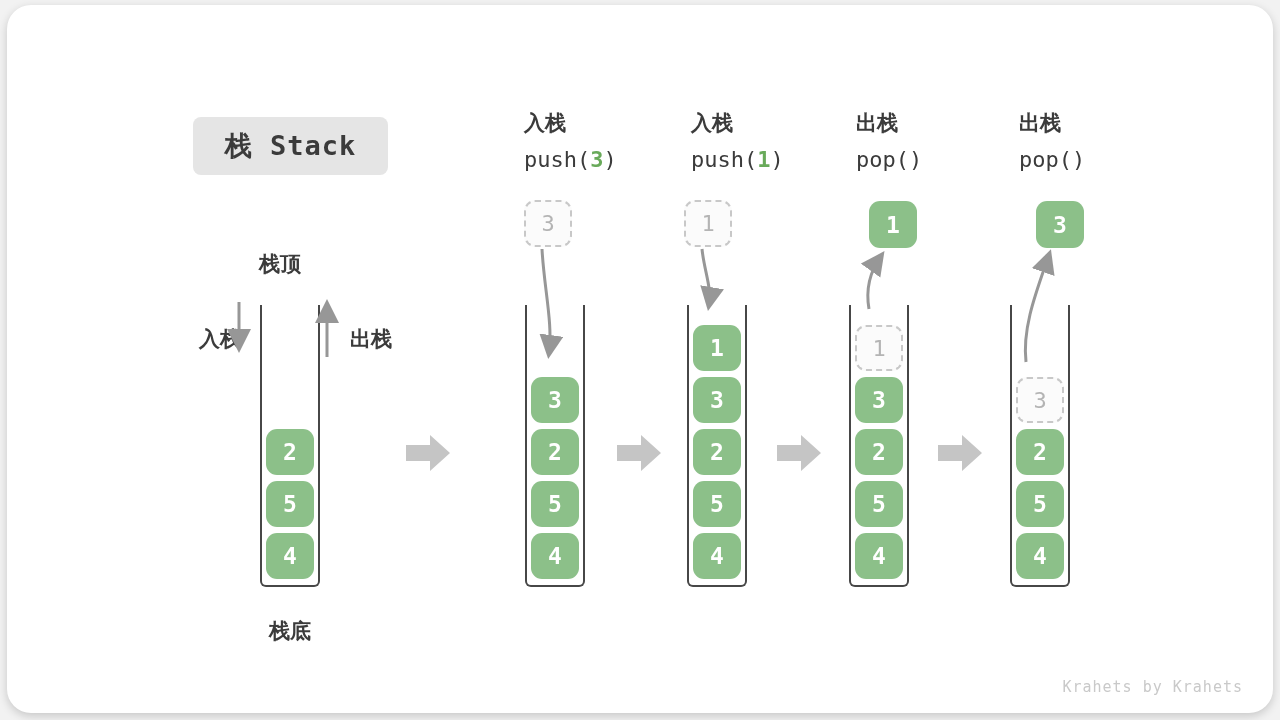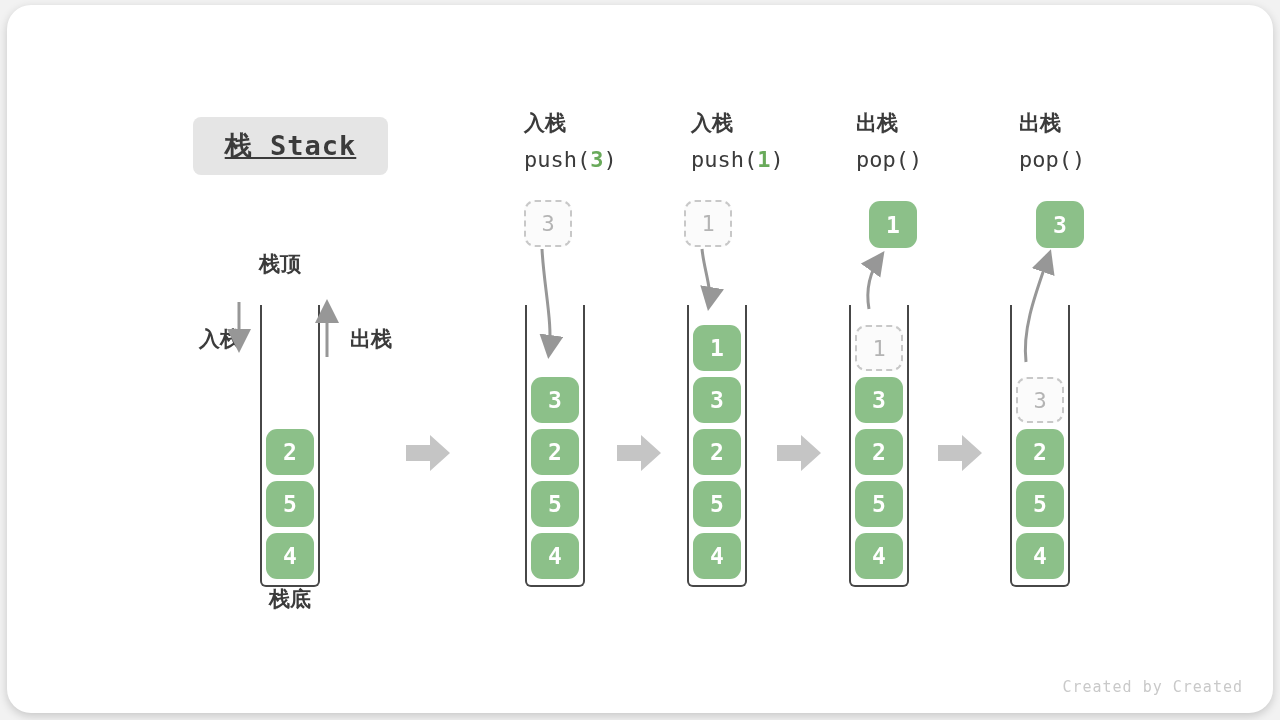--- a/index.html
+++ b/index.html
@@ -16,33 +16,33 @@
   html,body{width:1280px;height:720px;overflow:hidden;background:#f2f2f2;
     font-family:"DejaVu Sans",sans-serif;}
   .card{position:absolute;left:7px;top:5px;width:1266px;height:708px;
     background:#ffffff;border-radius:24px;box-shadow:0 3px 10px rgba(0,0,0,.18);}
   .abs{position:absolute;}
 
   
   .title-box{left:186px;top:112px;width:195px;height:58px;background:#E5E5E5;
     border-radius:8px;display:flex;align-items:center;justify-content:center;
     font:bold 27px "DejaVu Sans Mono","DejaVu Sans",monospace;color:var(--ink);
-    letter-spacing:1px;text-decoration:underline;}
+    letter-spacing:1px;}
 
   
   .op-header{top:104px;color:var(--ink);}
   .op-name{font:bold 21px "DejaVu Sans",sans-serif;margin-bottom:10px;}
   .op-code{font:normal 22px "DejaVu Sans Mono",monospace;}
   .op-code .arg{color:var(--green-text);font-weight:bold;}
   .oh2{left:517px;} .oh3{left:684px;} .oh4{left:849px;} .oh5{left:1012px;}
 
   
   .cjk-label{font:bold 21px "DejaVu Sans",sans-serif;color:var(--ink);}
   .lbl-top{left:252px;top:245px;width:62px;text-align:left;}
-  .lbl-bottom{left:252px;top:580px;width:62px;text-align:center;}
+  .lbl-bottom{left:252px;top:612px;width:62px;text-align:center;}
   .lbl-push{left:184px;top:320px;width:50px;text-align:right;}
   .lbl-pop{left:343px;top:320px;width:50px;text-align:left;}
 
   
   .stack{position:absolute;top:300px;width:60px;height:282px;background:#fff;
     border-left:2px solid var(--wall);border-right:2px solid var(--wall);
     border-bottom:2px solid var(--wall);
     border-bottom-left-radius:6px;border-bottom-right-radius:6px;}
   .st1{left:253px;} .st2{left:518px;} .st3{left:680px;} .st4{left:842px;} .st5{left:1003px;}
 
@@ -162,15 +162,15 @@
       </marker>
     </defs>
     <path d="M 232,297 L 232,342" stroke="#979797" stroke-width="3" fill="none" marker-end="url(#ah)"></path>
     <path d="M 320,352 L 320,300" stroke="#979797" stroke-width="3" fill="none" marker-end="url(#ah)"></path>
     <path d="M 535,244 C 537,283 546,318 542,348" stroke="#979797" stroke-width="3" fill="none" marker-end="url(#ah)"></path>
     <path d="M 695,244 C 697,265 705,283 702,300" stroke="#979797" stroke-width="3" fill="none" marker-end="url(#ah)"></path>
     <path d="M 862,304 C 858,281 864,265 874,251" stroke="#979797" stroke-width="3" fill="none" marker-end="url(#ah)"></path>
     <path d="M 1019,357 C 1015,322 1030,285 1042,250" stroke="#979797" stroke-width="3" fill="none" marker-end="url(#ah)"></path>
   </svg>
 
-  <div class="abs watermark">Created by Created</div>
+  <div class="abs watermark">Krahets by Krahets</div>
 
 </div>
 
 </body></html>

